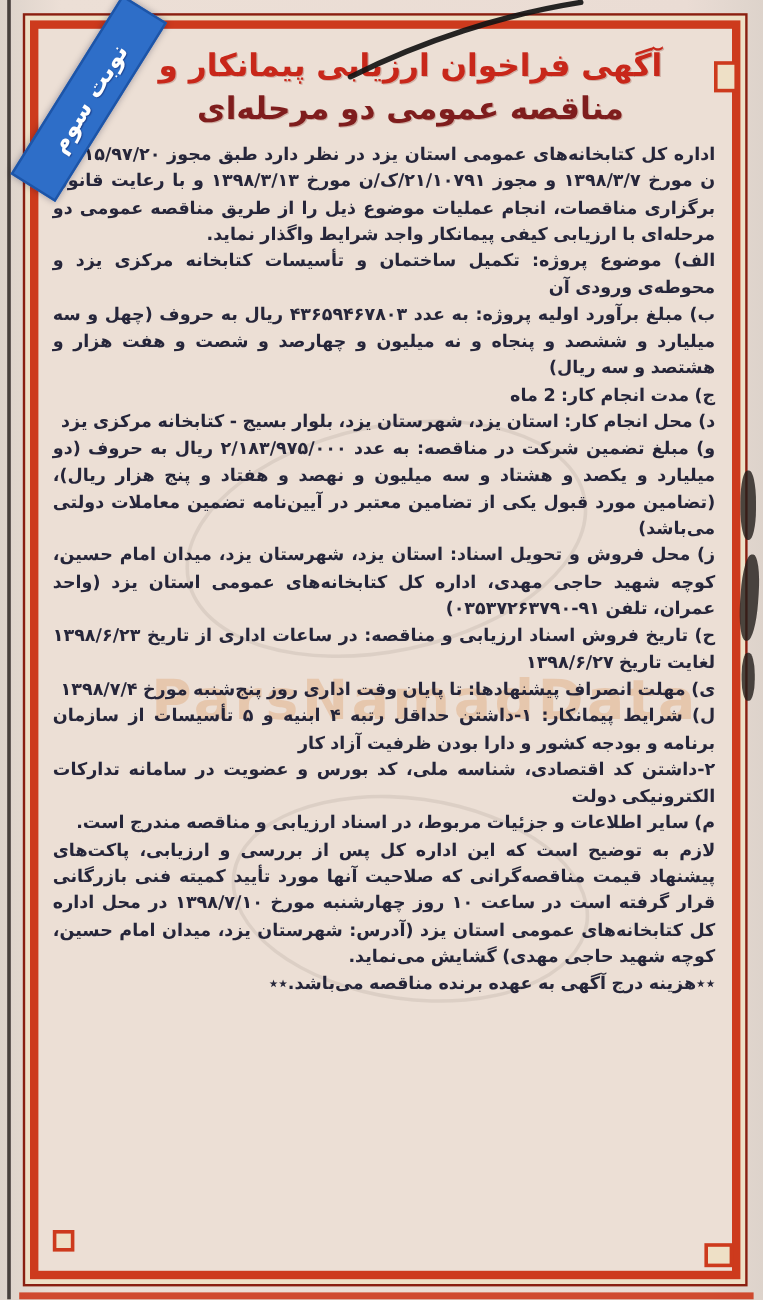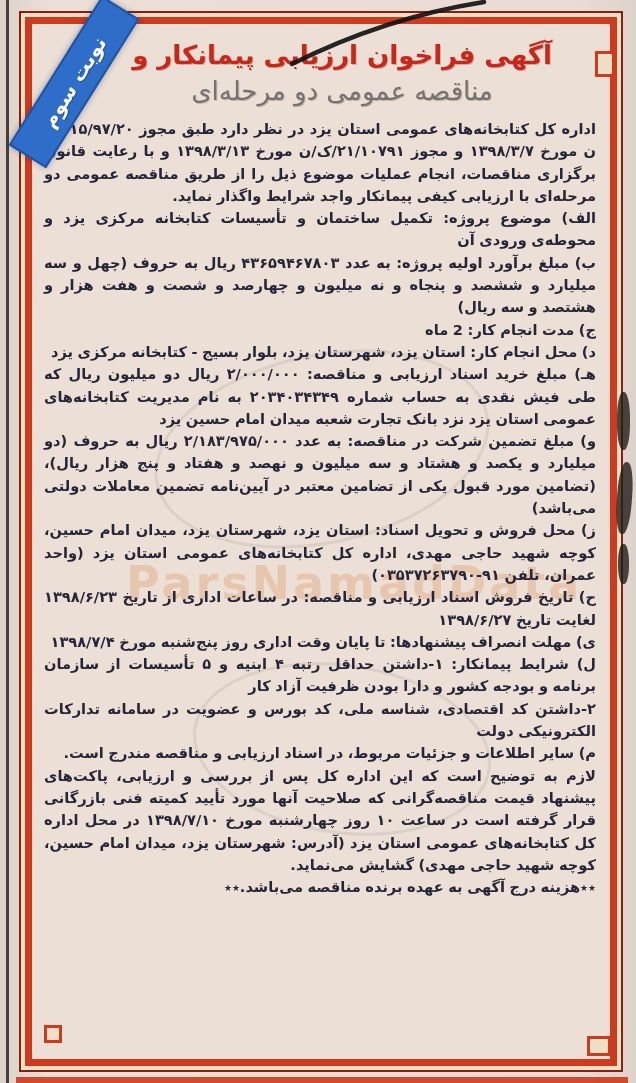--- a/index.html
+++ b/index.html
@@ -47,21 +47,21 @@
     text-align:center;
     margin:16px 10px 8px 0;
     transform:translateX(26px);
   }
   .title-line1 {
     font-size:26px; font-weight:bold; color:#c8271a;
     letter-spacing:-1px;
     text-shadow:1px 1px 0 rgba(120,30,20,.25);
   }
   .title-line2 {
-    font-size:26px; font-weight:normal; color:#737373;
+    font-size:26px; font-weight:bold; color:#7f1d1d;
     letter-spacing:0px; margin-top:6px;
     text-shadow:1px 1px 0 rgba(120,30,20,.25);
   }
 
   
   .content {
     position:relative; z-index:3;
     direction:rtl;
     padding:4px 14px 0 12px;
     height:926px;
@@ -149,21 +149,20 @@
         <div class="title-line1">آگهی فراخوان ارزیابی پیمانکار و</div>
         <div class="title-line2">مناقصه عمومی دو مرحله‌ای</div>
       </div>
 
       <div class="content">
         <p class="para">اداره کل کتابخانه‌های عمومی استان یزد در نظر دارد طبق مجوز ۱۵/۹۷/۲۰/ک/ن مورخ ۱۳۹۸/۳/۷ و مجوز ۲۱/۱۰۷۹۱/ک/ن مورخ ۱۳۹۸/۳/۱۳ و با رعایت قانون برگزاری مناقصات، انجام عملیات موضوع ذیل را از طریق مناقصه عمومی دو مرحله‌ای با ارزیابی کیفی پیمانکار واجد شرایط واگذار نماید.</p>
         <p class="para">الف) موضوع پروژه: تکمیل ساختمان و تأسیسات کتابخانه مرکزی یزد و محوطه‌ی ورودی آن</p>
         <p class="para">ب) مبلغ برآورد اولیه پروژه: به عدد ۴۳۶۵۹۴۶۷۸۰۳ ریال به حروف (چهل و سه میلیارد و ششصد و پنجاه و نه میلیون و چهارصد و شصت و هفت هزار و هشتصد و سه ریال)</p>
         <p class="para">ج) مدت انجام کار: 2 ماه</p>
         <p class="para">د) محل انجام کار: استان یزد، شهرستان یزد، بلوار بسیج - کتابخانه مرکزی یزد</p>
-        <p class="para">هـ) مبلغ خرید اسناد ارزیابی و مناقصه: ۲/۰۰۰/۰۰۰ ریال دو میلیون ریال که طی فیش نقدی به حساب شماره ۲۰۳۴۰۳۴۳۴۹ به نام مدیریت کتابخانه‌های عمومی استان یزد نزد بانک تجارت شعبه میدان امام حسین یزد</p>
         <p class="para">و) مبلغ تضمین شرکت در مناقصه: به عدد ۲/۱۸۳/۹۷۵/۰۰۰ ریال به حروف (دو میلیارد و یکصد و هشتاد و سه میلیون و نهصد و هفتاد و پنج هزار ریال)، (تضامین مورد قبول یکی از تضامین معتبر در آیین‌نامه تضمین معاملات دولتی می‌باشد)</p>
         <p class="para">ز) محل فروش و تحویل اسناد: استان یزد، شهرستان یزد، میدان امام حسین، کوچه شهید حاجی مهدی، اداره کل کتابخانه‌های عمومی استان یزد (واحد عمران، تلفن ۹۱-۰۳۵۳۷۲۶۳۷۹۰)</p>
         <p class="para">ح) تاریخ فروش اسناد ارزیابی و مناقصه: در ساعات اداری از تاریخ ۱۳۹۸/۶/۲۳ لغایت تاریخ ۱۳۹۸/۶/۲۷</p>
         <p class="para">ی) مهلت انصراف پیشنهادها: تا پایان وقت اداری روز پنج‌شنبه مورخ ۱۳۹۸/۷/۴</p>
         <p class="para">ل) شرایط پیمانکار: ۱-داشتن حداقل رتبه ۴ ابنیه و ۵ تأسیسات از سازمان برنامه و بودجه کشور و دارا بودن ظرفیت آزاد کار</p>
         <p class="para">۲-داشتن کد اقتصادی، شناسه ملی، کد بورس و عضویت در سامانه تدارکات الکترونیکی دولت</p>
         <p class="para">م) سایر اطلاعات و جزئیات مربوط، در اسناد ارزیابی و مناقصه مندرج است.</p>
         <p class="para">لازم به توضیح است که این اداره کل پس از بررسی و ارزیابی، پاکت‌های پیشنهاد قیمت مناقصه‌گرانی که صلاحیت آنها مورد تأیید کمیته فنی بازرگانی قرار گرفته است در ساعت ۱۰ روز چهارشنبه مورخ ۱۳۹۸/۷/۱۰ در محل اداره کل کتابخانه‌های عمومی استان یزد (آدرس: شهرستان یزد، میدان امام حسین، کوچه شهید حاجی مهدی) گشایش می‌نماید.</p>
         <p class="para">٭٭هزینه درج آگهی به عهده برنده مناقصه می‌باشد.٭٭</p>
       </div>

